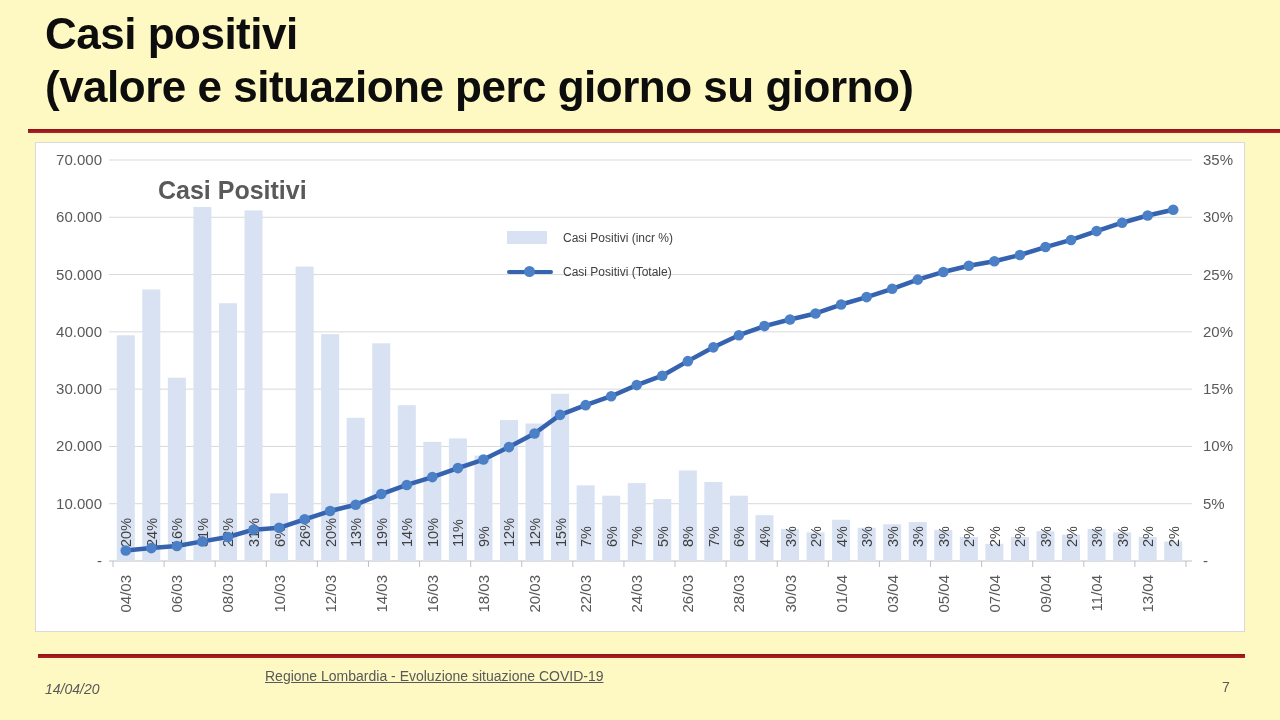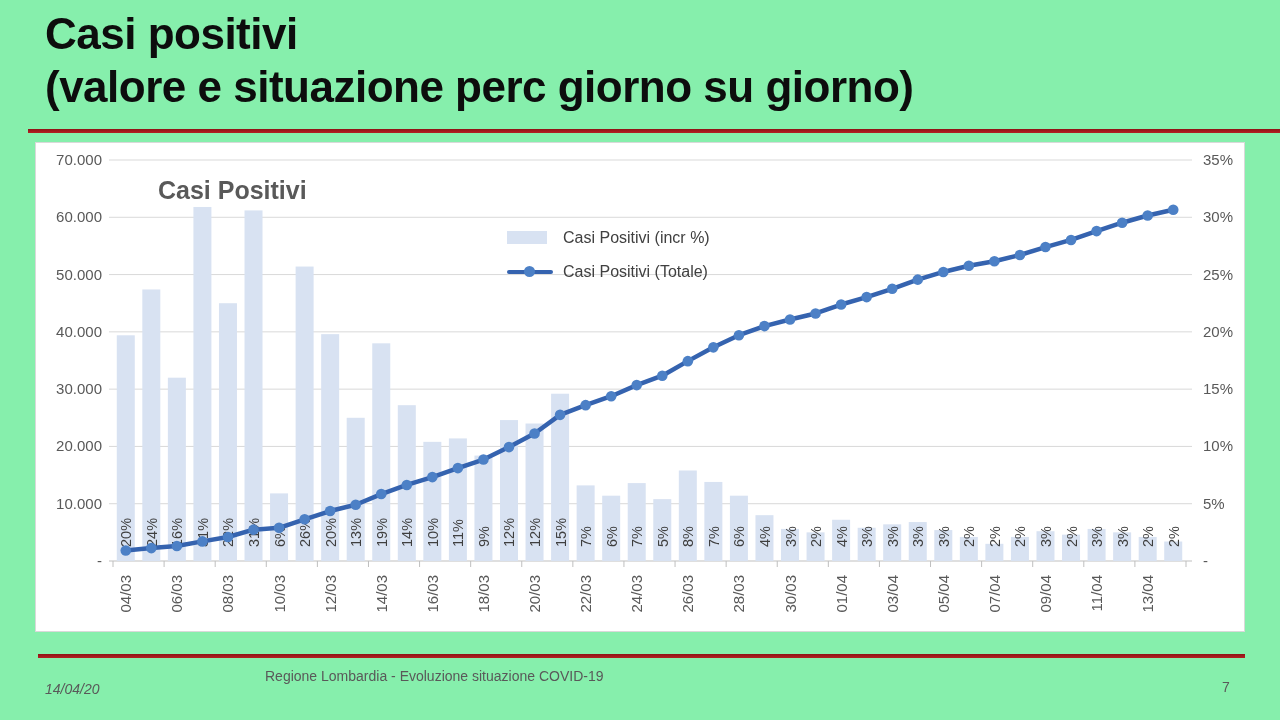--- a/index.html
+++ b/index.html
@@ -1,40 +1,40 @@
 <!DOCTYPE html>
 <html><head>
 <meta charset="utf-8">
 <style>
   html,body{margin:0;padding:0;background:#ffffff;}
   body{font-family:"Liberation Sans", sans-serif; -webkit-font-smoothing:antialiased;}
-  #slide{position:relative;width:1280px;height:720px;background:#86efac;overflow:hidden;}
+  #slide{position:relative;width:1280px;height:720px;background:#fef9c3;overflow:hidden;}
 
   .slide-title{position:absolute;left:45px;top:8px;width:1200px;
     font-size:44px;font-weight:700;color:#0d0d0d;line-height:1.2;letter-spacing:-0.5px;}
   .rule{position:absolute;height:4px;background:linear-gradient(to bottom,#8e1316,#b42024);}
   .rule-top{left:28px;right:0;top:129px;}
   .rule-bottom{left:38px;width:1207px;top:654px;}
 
   .chart-region{position:absolute;left:35px;top:142px;width:1210px;height:490px;
     background:#ffffff;border:1px solid #d9d9d9;box-sizing:border-box;}
   #chart-svg{position:absolute;left:35px;top:142px;}
 
   .chart-title{position:absolute;left:158px;top:176px;font-size:25px;font-weight:700;color:#595959;}
 
   .legend{position:absolute;left:507px;top:226px;}
   .legend-row{display:flex;align-items:center;height:23px;margin-bottom:11px;}
   .legend-swatch-bar{width:40px;height:13px;background:#d8e2f2;margin-right:16px;}
   .legend-swatch-line{position:relative;width:46px;height:13px;margin-right:10px;}
   .legend-swatch-line .lline{position:absolute;left:0;right:0;top:5px;height:4px;background:#3563af;border-radius:2px;}
   .legend-swatch-line .lmark{position:absolute;left:17px;top:1px;width:11px;height:11px;border-radius:50%;background:#4c80c6;}
-  .legend-label{font-size:16px;color:#404040;white-space:nowrap;}
+  .legend-label{font-size:12px;color:#404040;white-space:nowrap;}
 
   .footer-date{position:absolute;left:45px;top:681px;font-size:14px;color:#595959;font-style:italic;}
-  .footer-center{position:absolute;left:265px;top:666px;font-size:14px;color:#595959;line-height:20px;}
+  .footer-center{position:absolute;left:265px;top:666px;font-size:14px;color:#595959;line-height:20px;text-decoration:underline;}
   .footer-page{position:absolute;left:1222px;top:679px;font-size:14px;color:#595959;}
 </style>
 </head>
 <body>
 
 <div id="slide">
 
   <div class="slide-title">
     <div>Casi positivi</div>
     <div>(valore e situazione perc giorno su giorno)</div>

